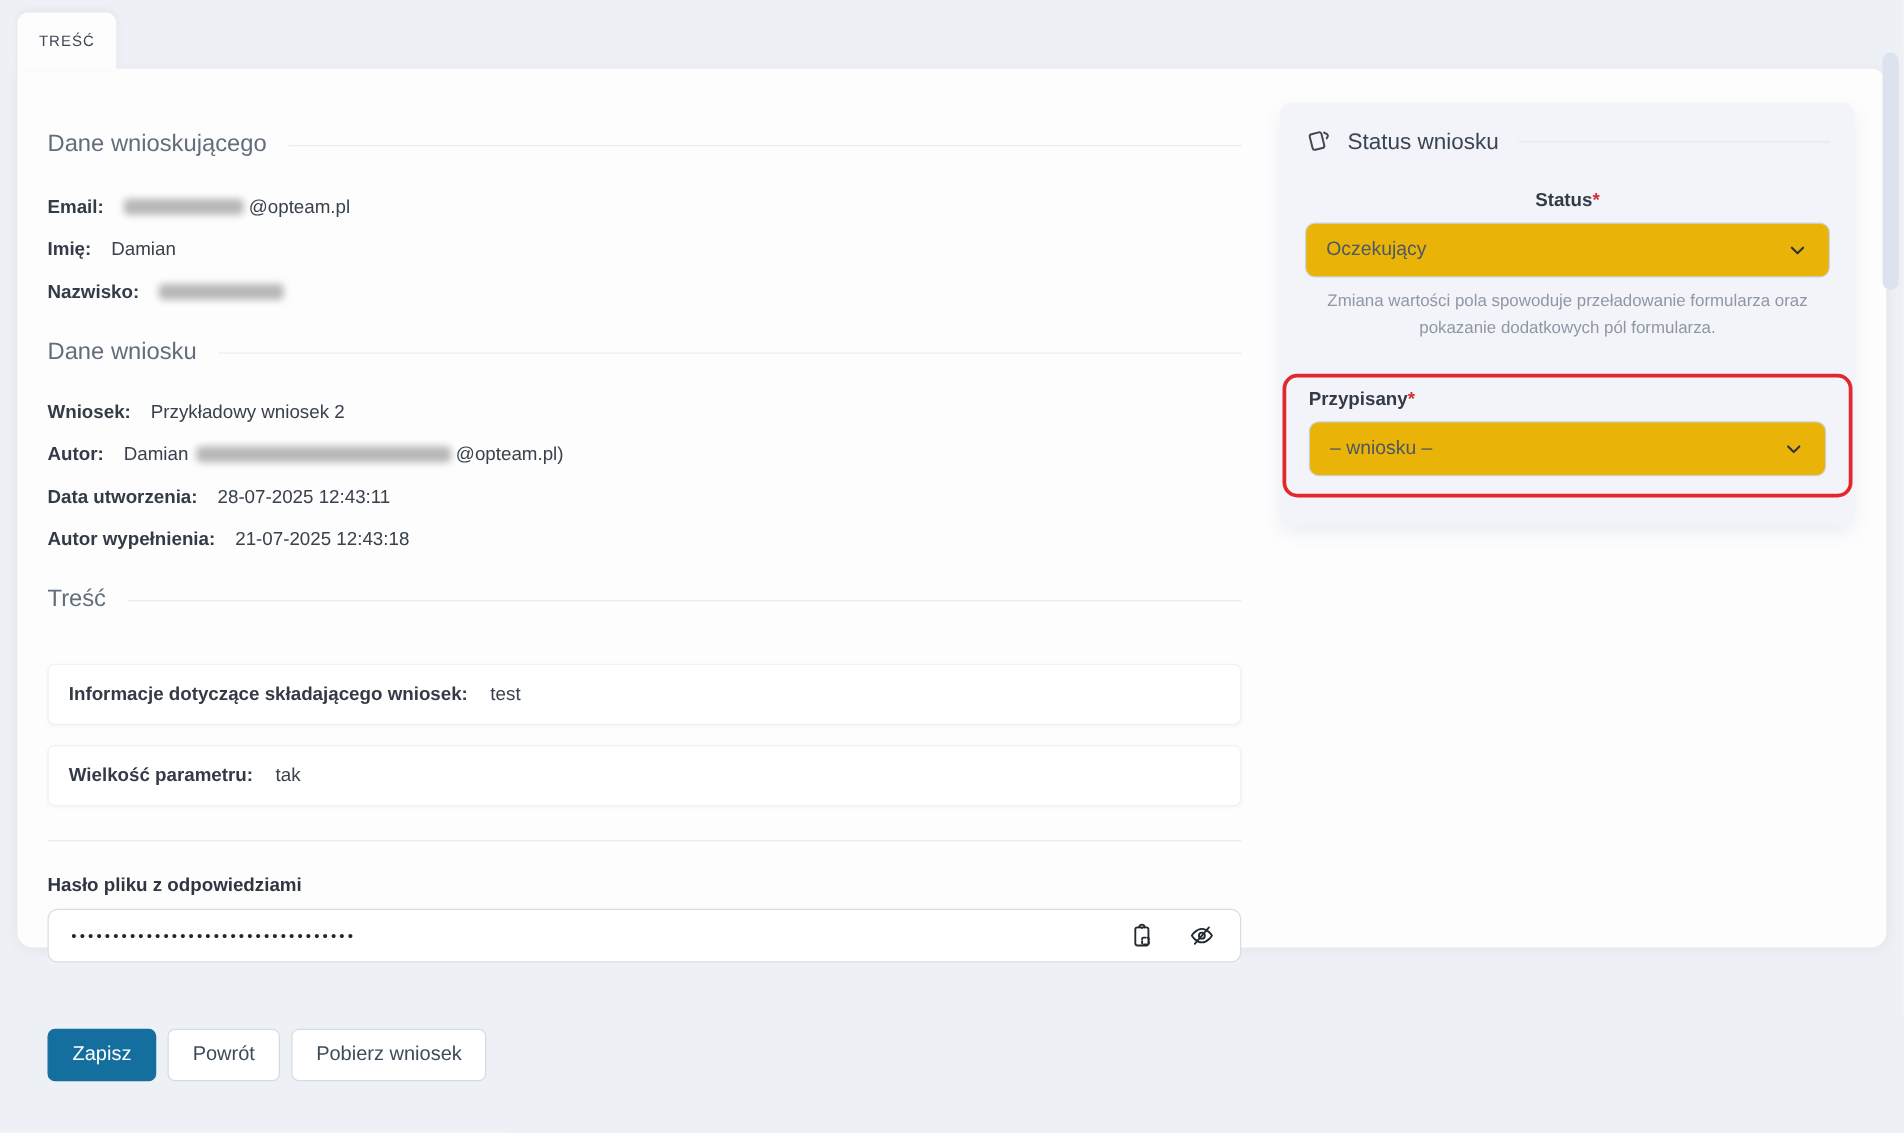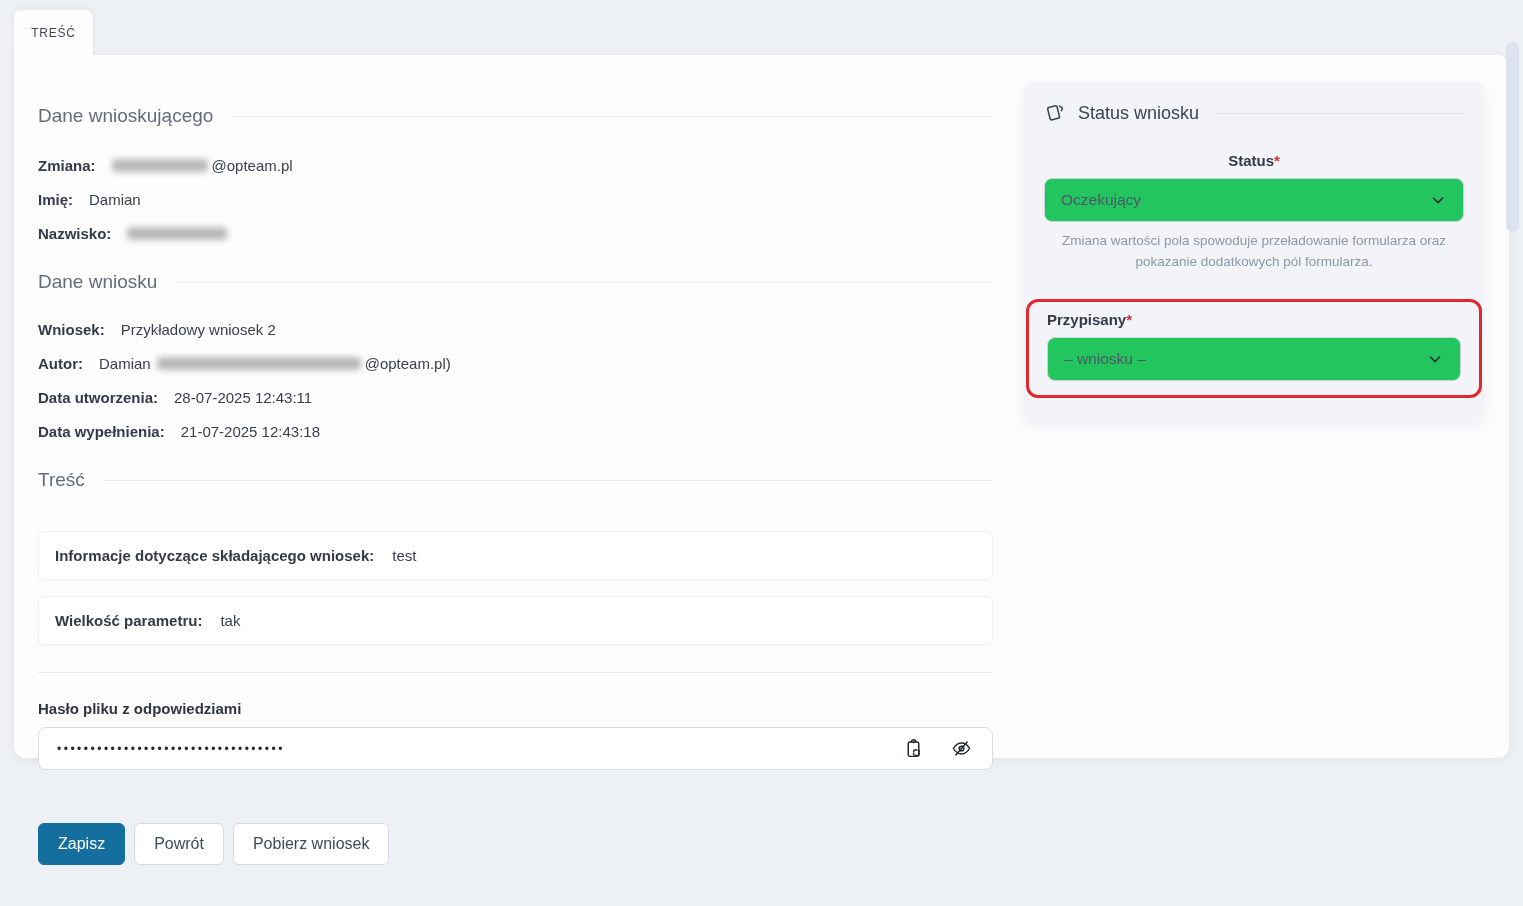--- a/index.html
+++ b/index.html
@@ -82,21 +82,21 @@
     position:absolute; left:1010px; top:27px; width:460px;
     background:#f2f4f9; border-radius:10px; padding:20px 20px 22px 20px;
     box-shadow:0 6px 14px rgba(90,105,140,.10);
   }
   .panel-head { display:flex; align-items:center; font-size:18px; font-weight:500; color:#3a4552; }
   .panel-head .icon { margin-right:12px; display:flex; color:#3d4652; }
   .panel-head .rule { flex:1; height:1px; background:#e3e6ed; margin-left:16px; }
   .fld-label { font-size:15px; font-weight:700; color:#333b47; margin-bottom:9px; }
   .req { color:#d03030; font-weight:700; }
   .select {
-    height:44px; background:#22c55e; border:1px solid #ccd2db; border-radius:8px;
+    height:44px; background:#eab308; border:1px solid #ccd2db; border-radius:8px;
     display:flex; align-items:center; justify-content:space-between;
     padding:0 16px; font-size:15.5px; color:#4d5766; cursor:pointer;
   }
   .select .chev { color:#2c333c; display:flex; }
   .helper { margin-top:9px; font-size:13.5px; line-height:1.55; color:#8e97a6; }
   .assigned-highlight {
     margin:26px -18px 0 -18px; padding:9px 18px 14px 18px;
     border:3px solid #e3282d; border-radius:12px;
   }
   
@@ -117,21 +117,21 @@
 
   <div class="main-col">
 
     <div class="sec-head" style="margin-top:50px;">
       <span>Dane wnioskującego</span>
       <span class="rule"></span>
     </div>
 
     <div style="margin-top:28px;">
       <div class="data-row">
-        <span class="lbl">Zmiana:</span>
+        <span class="lbl">Email:</span>
         <span class="redacted" style="width:96px;"></span>
         <span class="val">@opteam.pl</span>
       </div>
       <div class="data-row">
         <span class="lbl">Imię:</span>
         <span class="val">Damian</span>
       </div>
       <div class="data-row">
         <span class="lbl">Nazwisko:</span>
         <span class="redacted" style="width:100px;"></span>
@@ -152,21 +152,21 @@
         <span class="lbl">Autor:</span>
         <span class="val" style="margin-right:6px;">Damian</span>
         <span class="redacted" style="width:204px;"></span>
         <span class="val">@opteam.pl)</span>
       </div>
       <div class="data-row">
         <span class="lbl">Data utworzenia:</span>
         <span class="val">28-07-2025 12:43:11</span>
       </div>
       <div class="data-row">
-        <span class="lbl">Data wypełnienia:</span>
+        <span class="lbl">Autor wypełnienia:</span>
         <span class="val">21-07-2025 12:43:18</span>
       </div>
     </div>
 
     <div class="sec-head" style="margin-top:27px;">
       <span>Treść</span>
       <span class="rule"></span>
     </div>
 
     <div style="margin-top:40px;">

